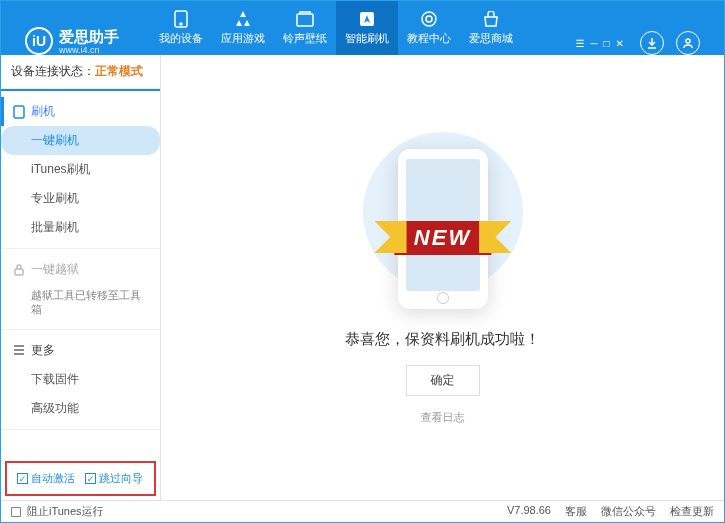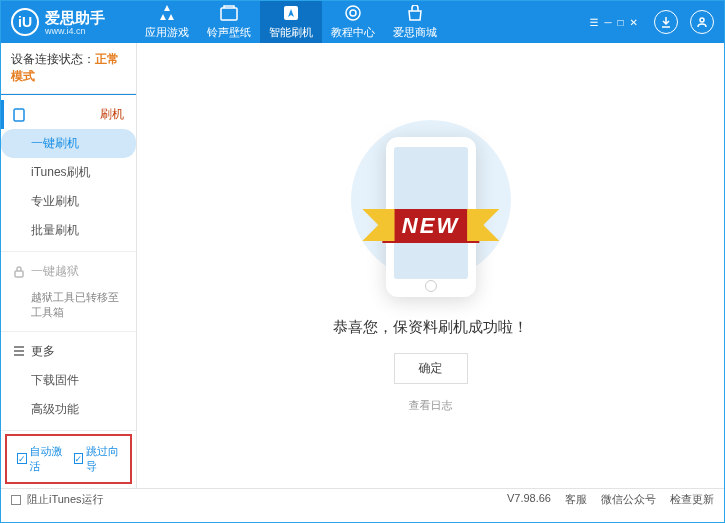--- a/index.html
+++ b/index.html
@@ -1,42 +1,42 @@
 <!DOCTYPE html>
 <html><head>
   <meta charset="utf-8">
   <style>
     * { margin: 0; padding: 0; box-sizing: border-box; font-family: "Microsoft YaHei", sans-serif; }
     body { width: 725px; height: 523px; background: #fff; border: 1px solid #2aa3e8; overflow: hidden; }
     
-    .header { height: 42px; background: #1a8ee4; display: flex; align-items: center; padding: 0 10px; color: #fff; }
+    .header { height: 54px; background: #1a8ee4; display: flex; align-items: flex-end; padding: 0 24px; color: #fff; }
     .logo-area { display: flex; align-items: center; gap: 6px; width: 125px; }
     .logo-circle { width: 28px; height: 28px; border: 2px solid #fff; border-radius: 50%; display: flex; align-items: center; justify-content: center; font-size: 14px; font-weight: bold; }
     .logo-text { font-size: 15px; font-weight: bold; }
     .logo-url { font-size: 9px; opacity: 0.85; margin-top: -2px; }
     
     .nav-tabs { display: flex; height: 100%; flex: 1; }
     .nav-tab { width: 62px; display: flex; flex-direction: column; align-items: center; justify-content: center; cursor: pointer; font-size: 11px; gap: 3px; }
     .nav-tab.active { background: #0d72c4; }
     .nav-icon { width: 18px; height: 18px; display: flex; align-items: center; justify-content: center; }
     
     .header-right { display: flex; align-items: center; gap: 12px; margin-left: auto; }
     .win-controls { display: flex; gap: 6px; font-size: 10px; margin-right: 4px; }
     .round-btn { width: 24px; height: 24px; border: 1.5px solid #fff; border-radius: 50%; display: flex; align-items: center; justify-content: center; cursor: pointer; }
     
     .body-area { display: flex; height: calc(100% - 54px - 22px); }
     
-    .sidebar { width: 136px; border-right: 1px solid #e3e3e3; display: flex; flex-direction: column; font-size: 12px; }
+    .sidebar { width: 160px; border-right: 1px solid #e3e3e3; display: flex; flex-direction: column; font-size: 12px; }
     .conn-status { padding: 8px 10px; color: #333; border-bottom: 1px solid #eee; }
     .conn-status .val { color: #e67e22; font-weight: bold; }
     .active-bar { background: #1a8ee4; height: 2px; }
     
     .side-section { padding: 6px 0; }
     .side-header { display: flex; align-items: center; gap: 6px; padding: 6px 12px; color: #444; }
-    .side-header.blue { color: #c2410c; border-left: 3px solid #1a8ee4; padding-left: 9px; justify-content: space-between; }
+    .side-header.blue { color: #3b82f6; border-left: 3px solid #1a8ee4; padding-left: 9px; }
     .side-item { padding: 6px 12px 6px 30px; color: #555; cursor: pointer; border-radius: 13px; }
     .side-item.active { background: #cfe7f8; color: #1a8ee4; }
     .side-note { padding: 4px 12px 6px 30px; color: #888; font-size: 11px; line-height: 1.3; }
     
     .hr { height: 1px; background: #eee; margin: 0; }
     
     .checkbox-row { display: flex; gap: 10px; padding: 8px 10px; border: 2px solid #d43c3c; margin: 4px; }
     .cb-item { display: flex; align-items: center; gap: 3px; color: #1a8ee4; font-size: 11px; cursor: pointer; }
     .cbx { width: 11px; height: 11px; border: 1px solid #1a8ee4; display: flex; align-items: center; justify-content: center; font-size: 9px; color: #1a8ee4; }
     
@@ -70,20 +70,29 @@
   <div class="logo-area">
     <div class="logo-circle">iU</div>
     <div>
       <div class="logo-text">爱思助手</div>
       <div class="logo-url">www.i4.cn</div>
     </div>
   </div>
   <div class="nav-tabs">
     <div class="nav-tab">
       <span class="nav-icon">
+          <svg width="14" height="18" viewBox="0 0 14 18" fill="none" stroke="#fff" stroke-width="1.5">
+            <rect x="1" y="1" width="12" height="16" rx="2"></rect>
+            <circle cx="7" cy="14" r="1" fill="#fff"></circle>
+          </svg>
+        </span>
+      <span>我的设备</span>
+    </div>
+    <div class="nav-tab">
+      <span class="nav-icon">
           <svg width="18" height="18" viewBox="0 0 18 18" fill="#fff">
             <path d="M9 1l3 6H6z M2 16l3-6 3 6z M10 16l3-6 3 6z"></path>
           </svg>
         </span>
       <span>应用游戏</span>
     </div>
     <div class="nav-tab">
       <span class="nav-icon">
           <svg width="18" height="16" viewBox="0 0 18 16" fill="none" stroke="#fff" stroke-width="1.5">
             <rect x="1" y="3" width="16" height="12" rx="1"></rect>

